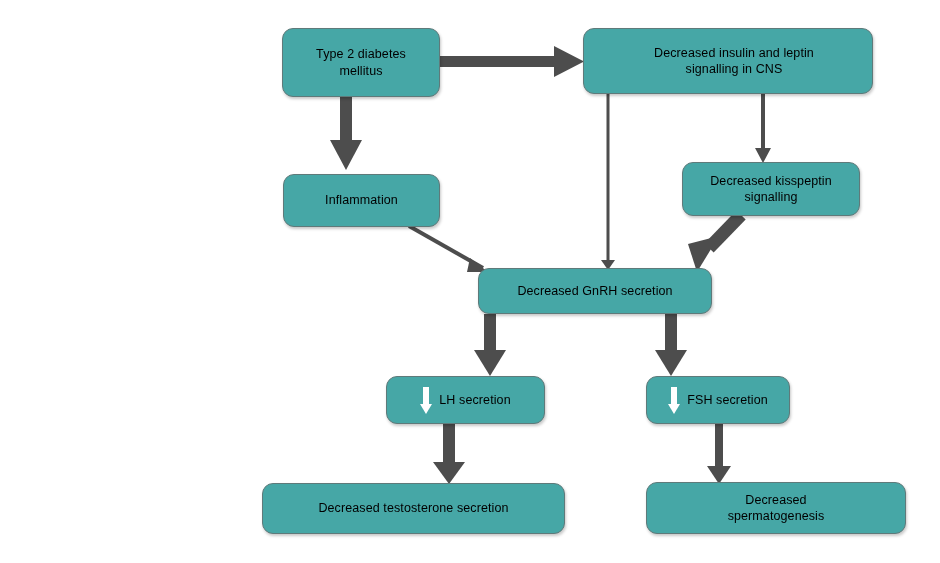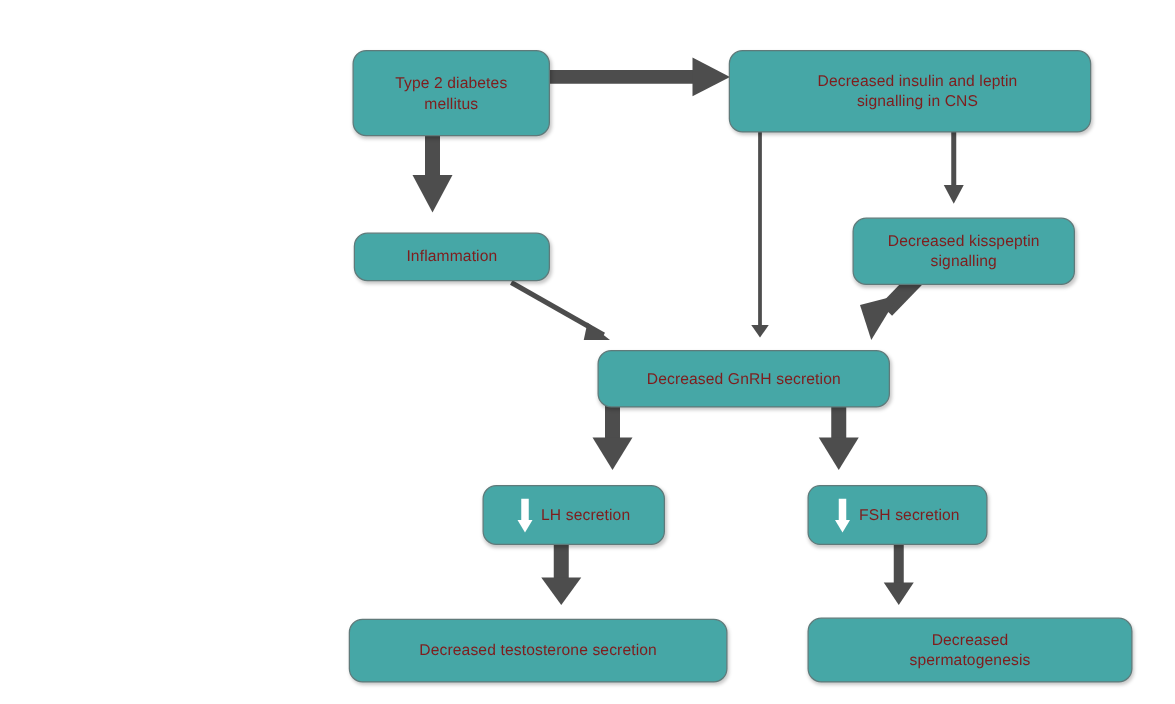--- a/index.html
+++ b/index.html
@@ -17,32 +17,31 @@
     height: 563px;
     background: #ffffff;
     overflow: hidden;
   }
   .node {
     position: absolute;
     box-sizing: border-box;
     background: #46A7A6;
     border: 1px solid #5f7a7a;
     border-radius: 11px;
-    color: #7f1d1d;
+    color: #000000;
     display: flex;
     align-items: center;
     justify-content: center;
     text-align: center;
     line-height: 1.32;
     font-size: 12.5px;
     letter-spacing: 0.1px;
     box-shadow: 1px 2px 3px rgba(0,0,0,0.22);
     padding: 2px 8px;
     z-index: 3;
-    margin-top: 12px;
   }
   .node .label {
     display: block;
     white-space: pre-line;
   }
   .node.with-glyph {
     justify-content: center;
   }
   .node .row {
     display: flex;
@@ -144,54 +143,54 @@
   <div class="node" style="left:282px; top:28px; width:158px; height:69px;">
     <span class="label">Type 2 diabetes
 mellitus</span>
   </div>
 
   <div class="node" style="left:583px; top:28px; width:290px; height:66px;padding-left:20px;">
     <span class="label">Decreased insulin and leptin
 signalling in CNS</span>
   </div>
 
-  <div class="node" style="left:283px; top:174px; width:157px; height:39px;">
+  <div class="node" style="left:283px; top:174px; width:157px; height:53px;">
     <span class="label">Inflammation</span>
   </div>
 
   <div class="node" style="left:682px; top:162px; width:178px; height:54px;">
     <span class="label">Decreased kisspeptin
 signalling</span>
   </div>
 
   <div class="node" style="left:478px; top:268px; width:234px; height:46px;text-align:center;">
     <span class="label">Decreased GnRH secretion</span>
   </div>
 
-  <div class="node with-glyph" style="left:386px; top:376px; width:146px; height:48px;border-radius:11px;">
+  <div class="node with-glyph" style="left:386px; top:376px; width:159px; height:48px;border-radius:11px;">
     <span class="row">
       <span class="down-glyph">
         <span class="stem"></span>
           <span class="head"></span>
       </span>
       <span class="label">LH secretion</span>
     </span>
   </div>
 
-  <div class="node with-glyph" style="left:646px; top:376px; width:144px; height:48px;border-radius:10px;">
+  <div class="node with-glyph" style="left:646px; top:376px; width:144px; height:48px;">
     <span class="row">
       <span class="down-glyph">
         <span class="stem"></span>
           <span class="head"></span>
       </span>
       <span class="label">FSH secretion</span>
     </span>
   </div>
 
-  <div class="node" style="left:279px; top:483px; width:303px; height:51px;">
+  <div class="node" style="left:262px; top:483px; width:303px; height:51px;">
     <span class="label">Decreased testosterone secretion</span>
   </div>
 
   <div class="node" style="left:646px; top:482px; width:260px; height:52px;">
     <span class="label">Decreased
 spermatogenesis</span>
   </div>
 
 </div>
 

